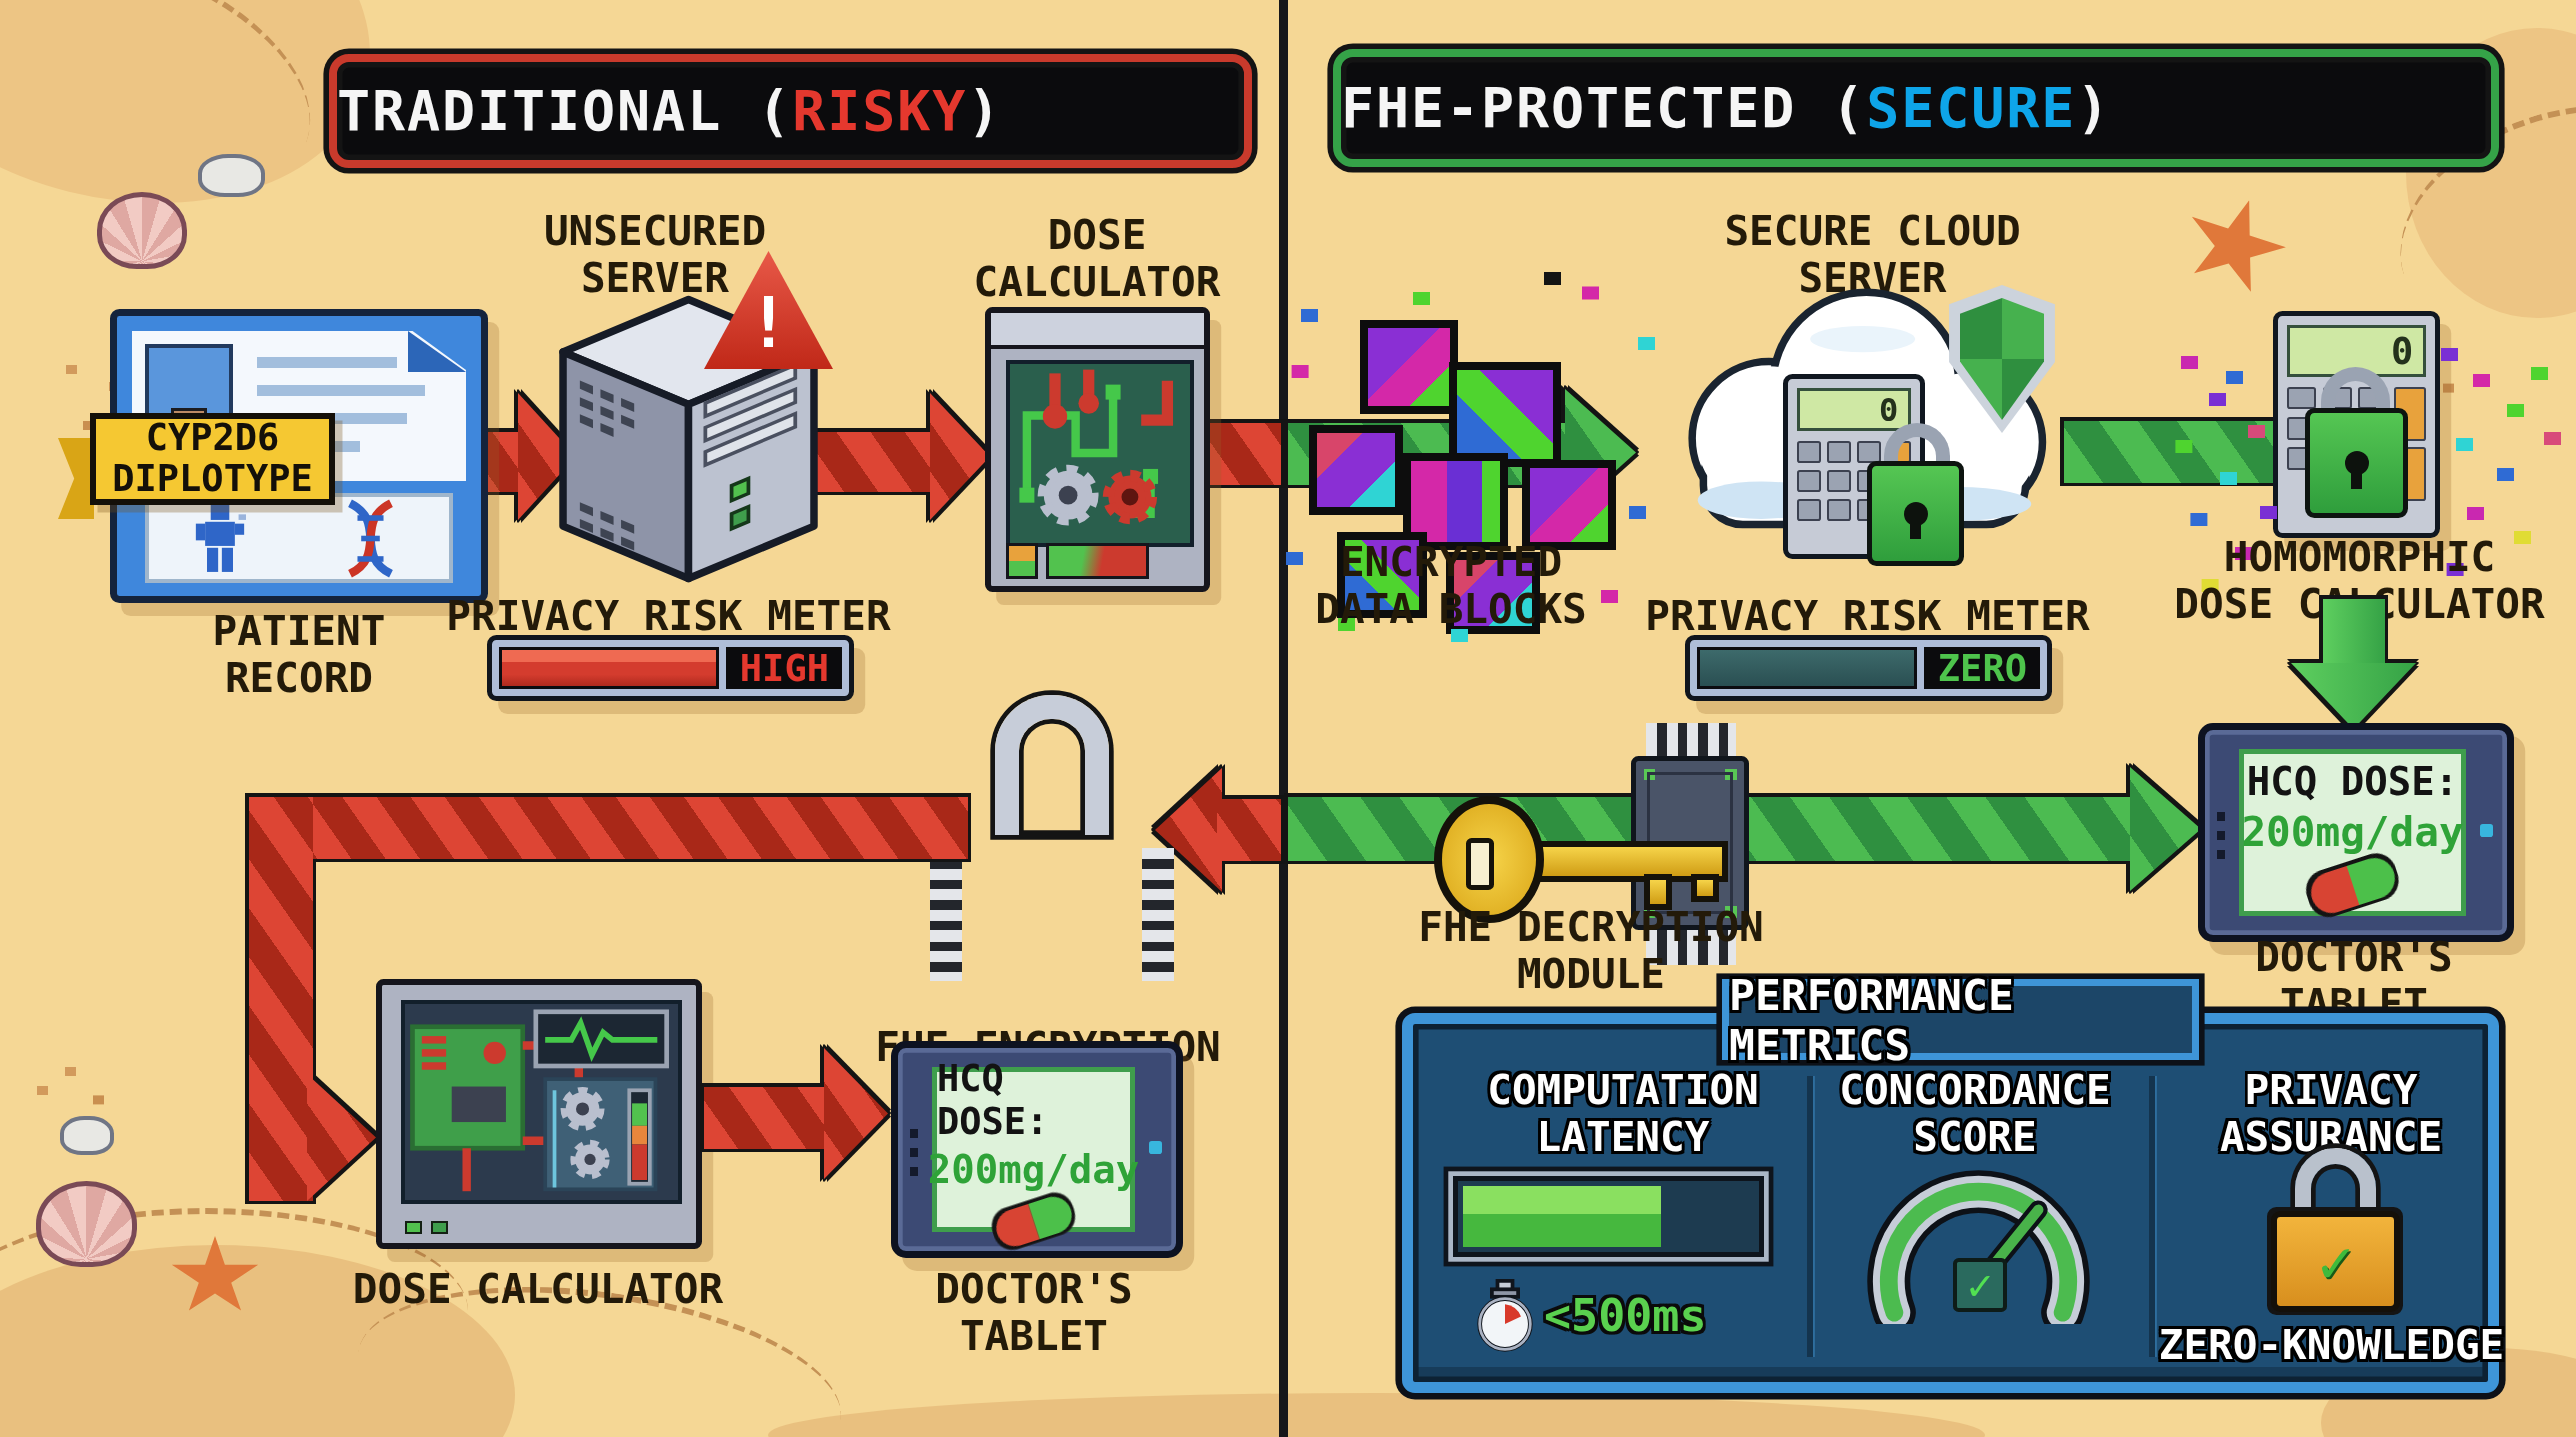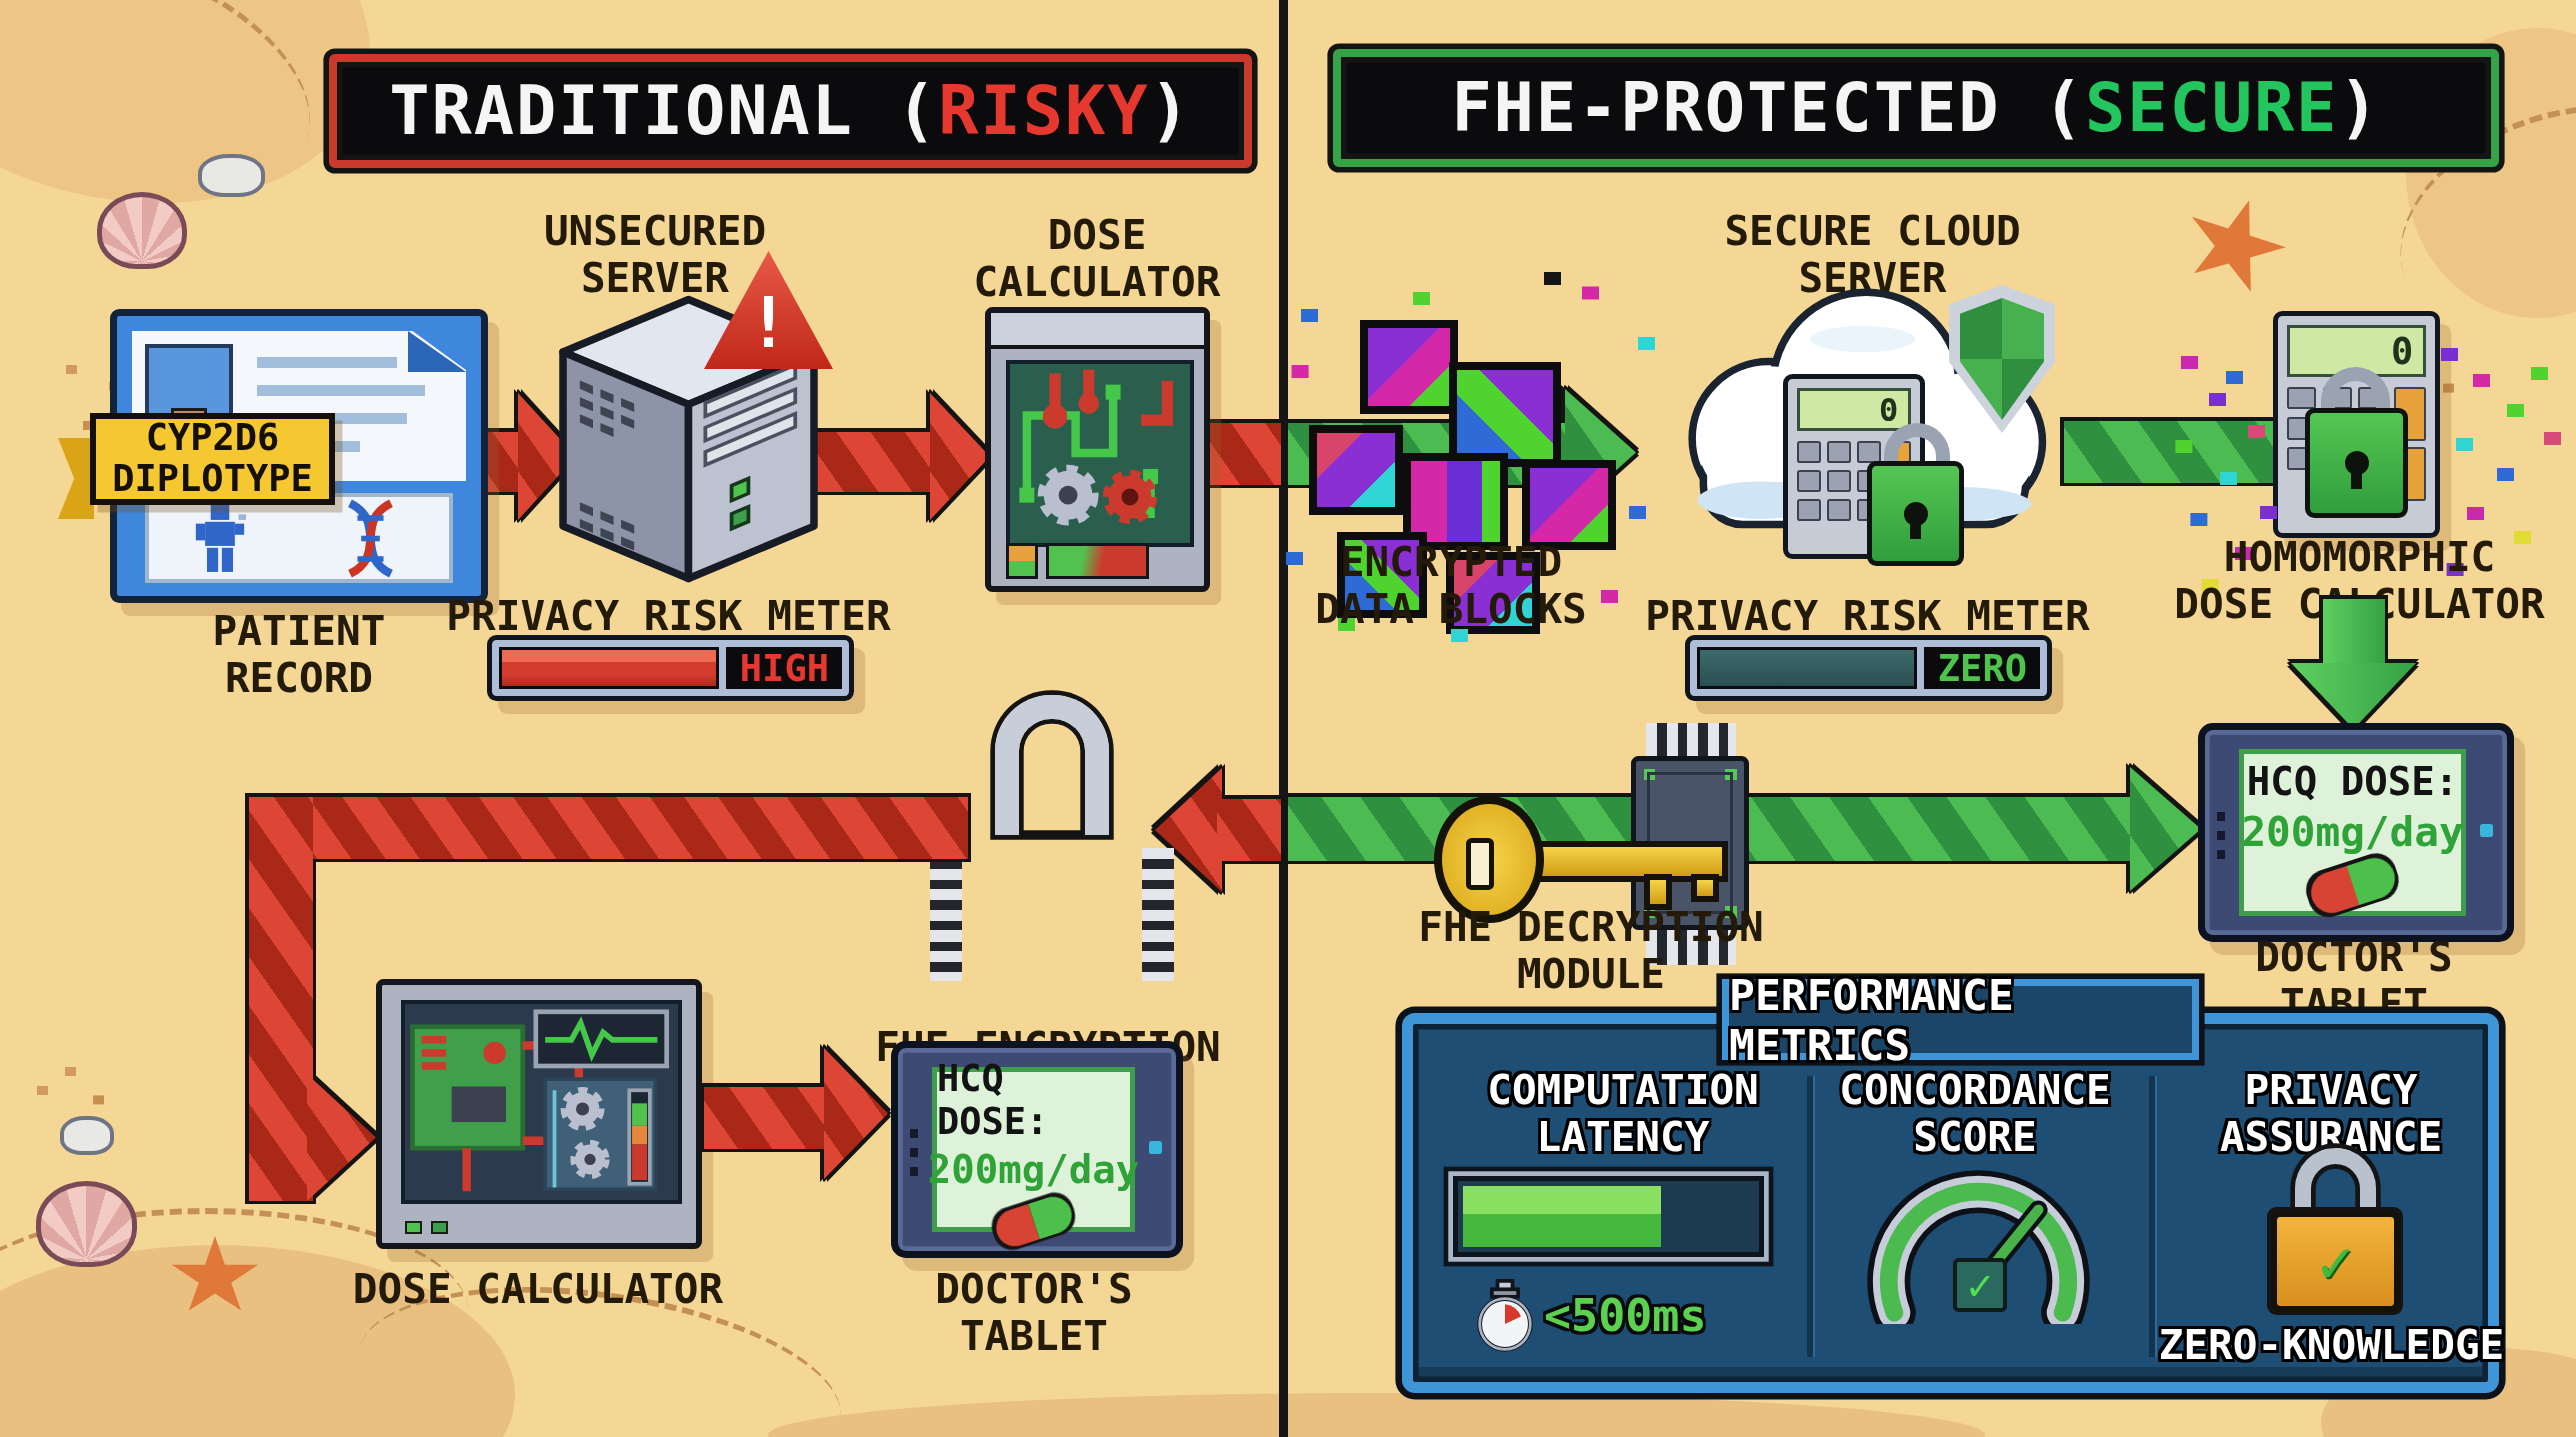--- a/index.html
+++ b/index.html
@@ -17,26 +17,26 @@
       drop-shadow(0 3.7px 0 #141414) drop-shadow(0 -3.7px 0 #141414)}
   .shdw{box-shadow:11.2px 13px 0 rgba(150,100,40,.25)}
   .redstripe{background:repeating-linear-gradient(55deg,#dd4534 0 28px,#a92818 28px 56px)}
   .greenstripe{background:repeating-linear-gradient(55deg,#4cbb51 0 32px,#2f9040 32px 64px)}
   .head-r{clip-path:polygon(0 0,100% 50%,0 100%)}
   .head-l{clip-path:polygon(100% 0,0 50%,100% 100%)}
   .head-d{clip-path:polygon(0 0,100% 0,50% 100%)}
 
   
   .tbanner{position:absolute;background:#0b0b0d;display:flex;align-items:center;
-    justify-content:center;font-size:67px;letter-spacing:1.9px;border-radius:6px}
+    justify-content:flex-start;font-size:55px;letter-spacing:1.9px;border-radius:20px}
   #title-left{left:329px;top:54px;width:923px;height:114px;border:8.4px solid #c93a2c;
     box-shadow:0 0 0 5.6px #141414,inset 0 0 0 5.6px #141414}
   #title-right{left:1333px;top:49px;width:1166px;height:118px;border:8.4px solid #35a348;
     box-shadow:0 0 0 5.6px #141414,inset 0 0 0 5.6px #141414}
-  .tw{color:#f5f5f5}.tr{color:#e5382e}.tg{color:#22c55e}
+  .tw{color:#f5f5f5}.tr{color:#e5382e}.tg{color:#0ea5e9}
 
   #divider{left:1279px;top:0;width:9.4px;height:1438px;background:#17171a}
 
   
   .dune{position:absolute;background:#edc584;border-radius:50%}
   .ridge{position:absolute;border:0;border-top:6.6px dashed #c49155;border-radius:50%}
   .pebble{position:absolute;background:#e8e8e4;border:4.7px solid #6f7585;border-radius:45% 45% 40% 40%}
   .shell{position:absolute;border:5.6px solid #7a4a56;border-radius:52% 52% 46% 46%;
     background:repeating-conic-gradient(from -80deg at 50% 96%,#f2cbc4 0 16deg,#dfa8a2 16deg 32deg)}
   .star{position:absolute;background:#e0783a;clip-path:polygon(50% 0%,61% 35%,98% 35%,68% 57%,

